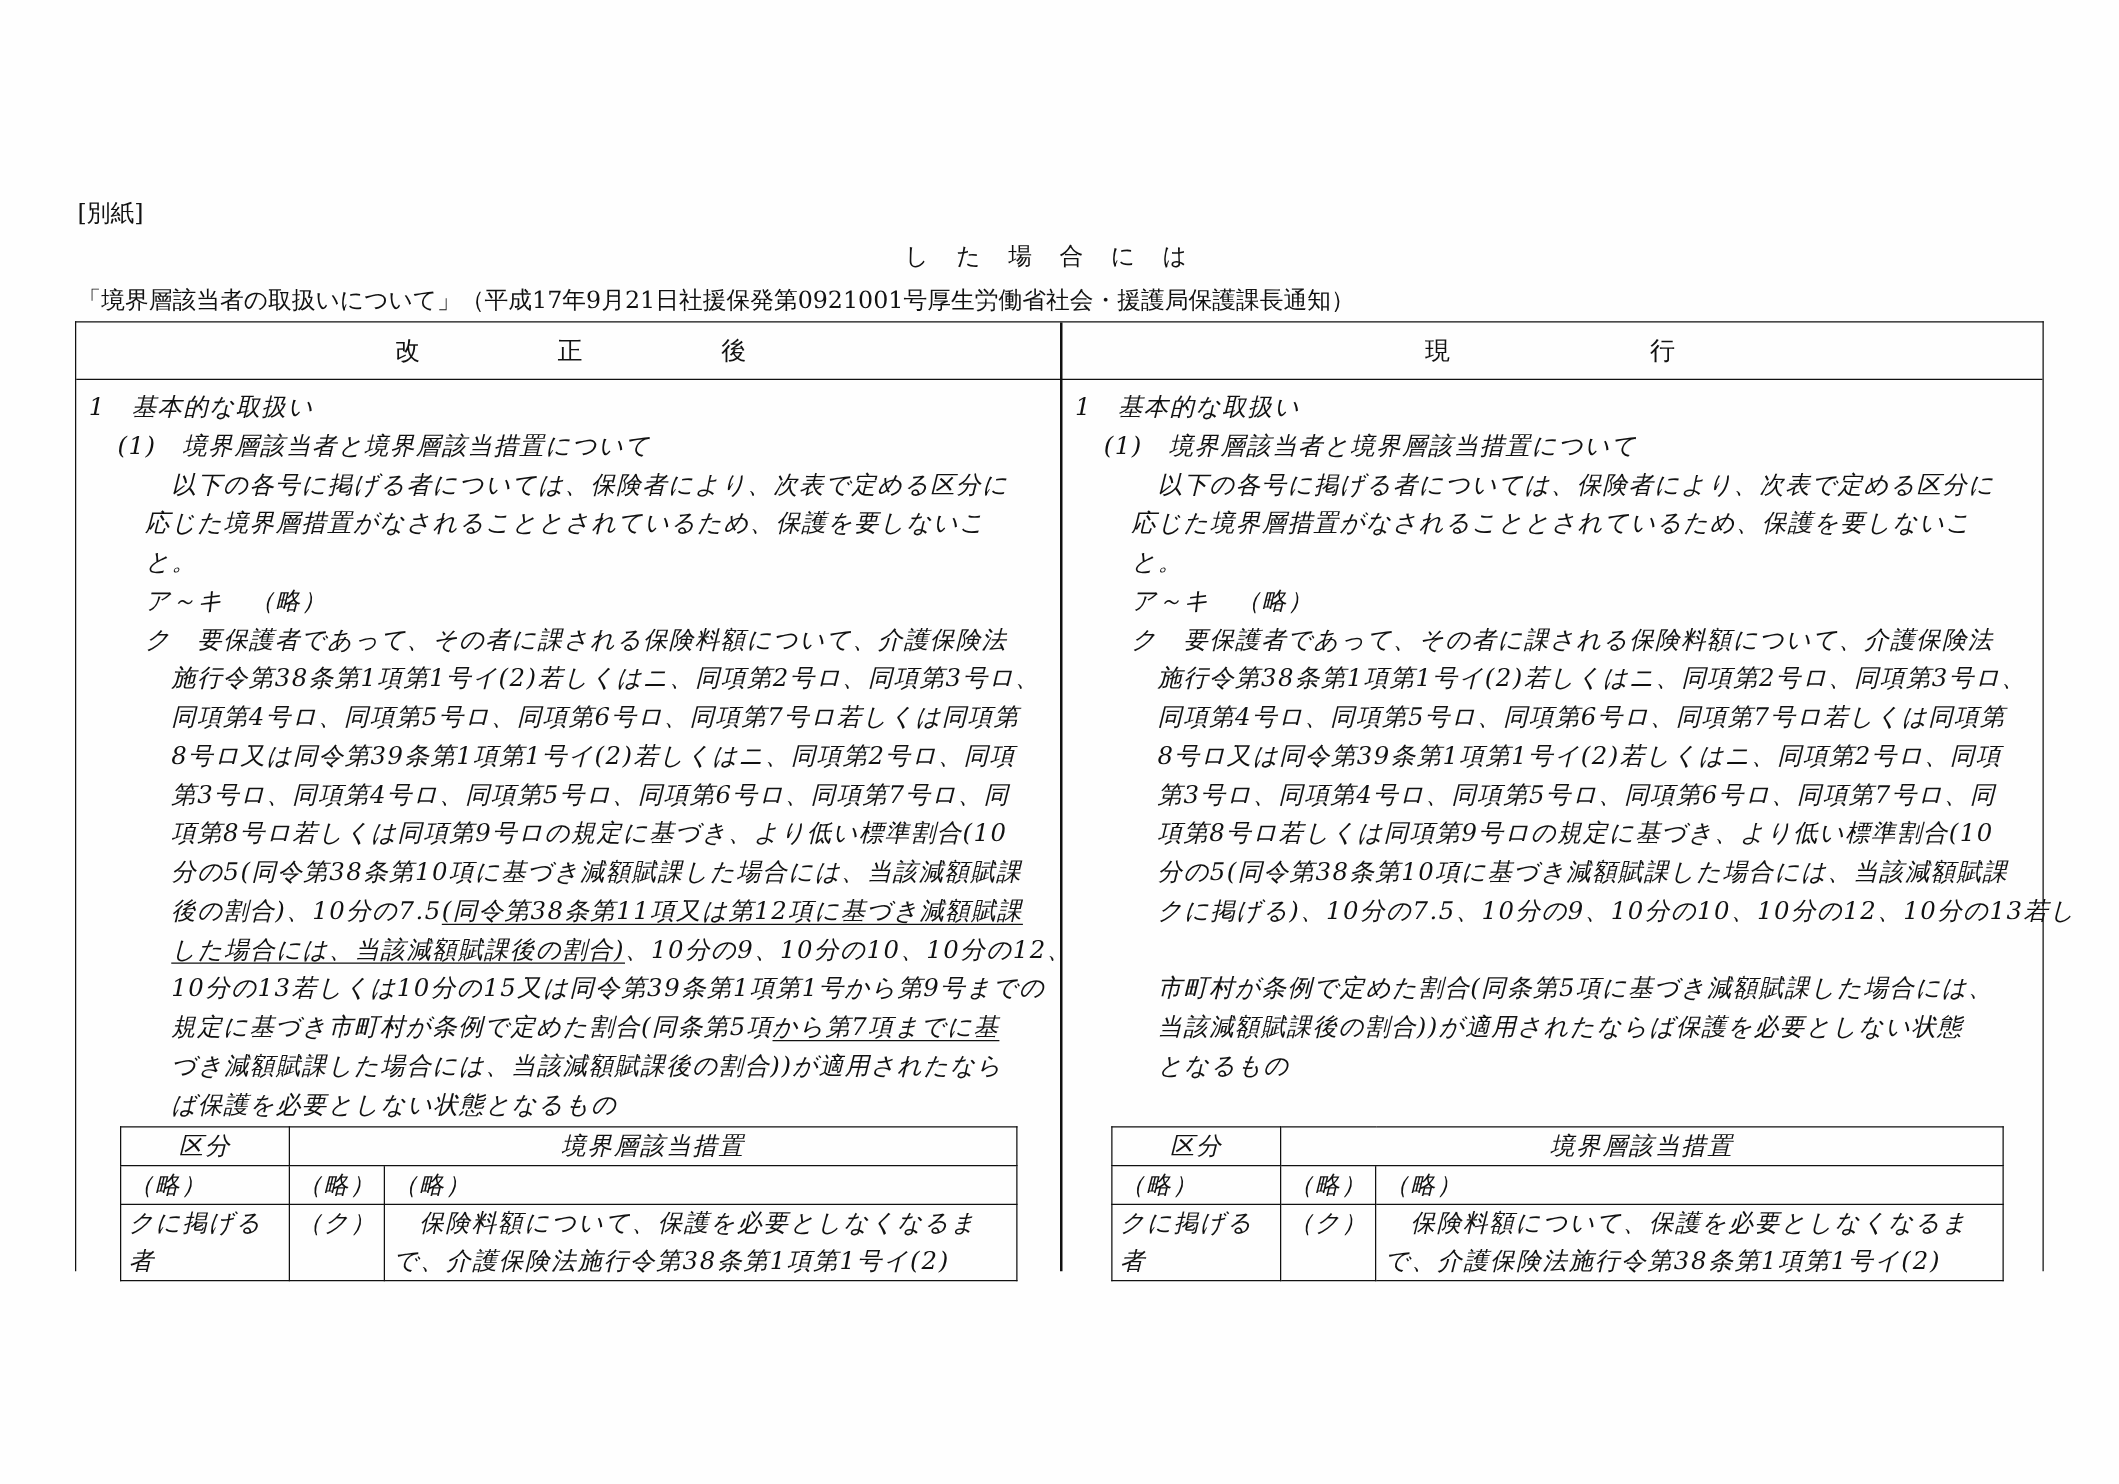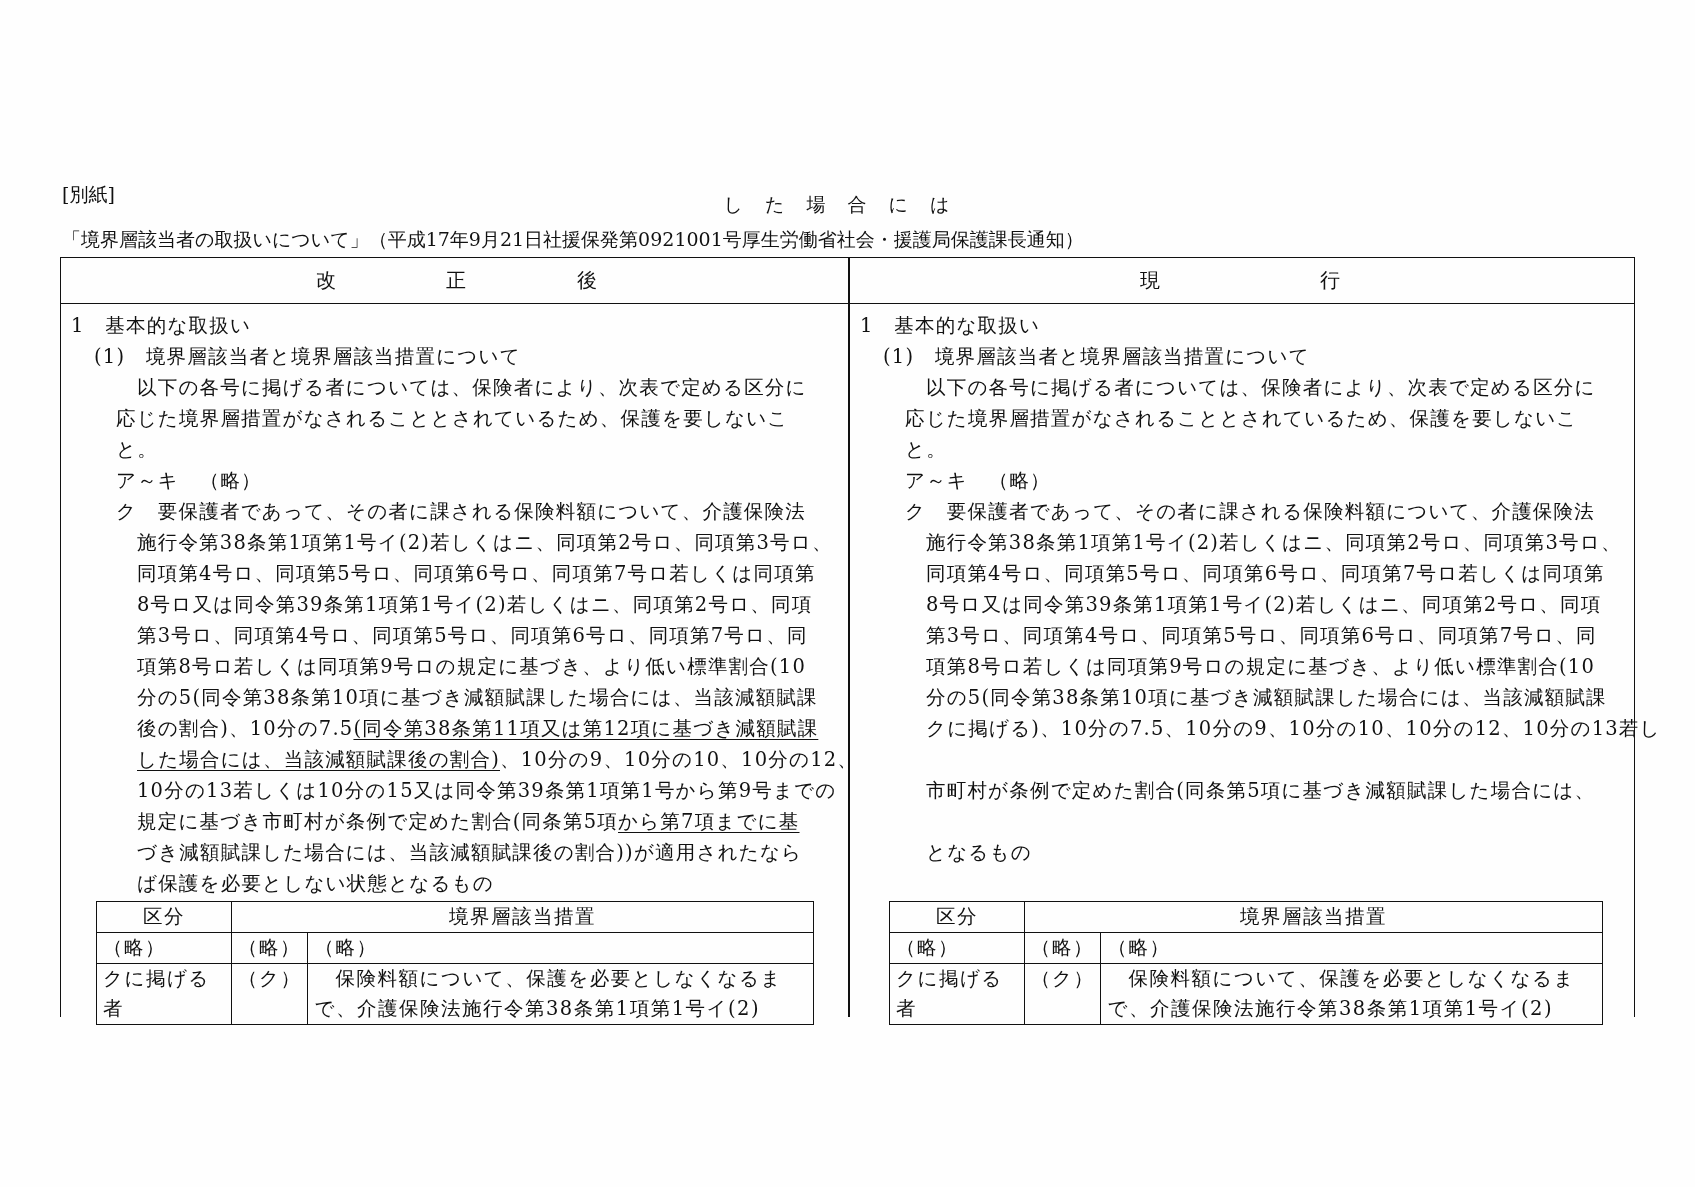--- a/index.html
+++ b/index.html
@@ -2,37 +2,37 @@
 <html><head>
   <meta charset="utf-8">
   <style>
     html, body { margin: 0; padding: 0; background: #fefefe; }
     body {
       width: 1695px; height: 1187px; position: relative; overflow: hidden;
       font-family: "DejaVu Serif", "Liberation Serif", serif;
       color: #111;
     }
     .abs { position: absolute; white-space: nowrap; }
-    .attach { left: 62px; top: 158px; font-size: 19px; margin-top: 24px; }
+    .attach { left: 62px; top: 158px; font-size: 19px; }
     .title { left: 0; width: 1695px; top: 192px; text-align: center; font-size: 19px; letter-spacing: 22px; }
     .subtitle { left: 62px; top: 227px; font-size: 19px; }
 
     .frame {
       position: absolute; left: 60px; top: 257px; width: 1575px; height: 760px;
       border-top: 1.5px solid #111; border-left: 1.5px solid #111; border-right: 1.5px solid #111;
       box-sizing: border-box;
     }
     .col-divider { position: absolute; left: 787px; top: 0; width: 1.5px; height: 100%; background: #111; }
     .head-row { position: absolute; left: 0; top: 0; width: 100%; height: 46px; border-bottom: 1.5px solid #111; box-sizing: border-box; }
     .head-cell { position: absolute; top: 0; height: 44px; line-height: 44px; font-size: 20px; }
     .head-left { left: 0; width: 787px; }
     .head-right { left: 789px; width: 786px; }
     .hc-char { position: absolute; top: 0; }
 
-    .col { position: absolute; top: 46px; width: 787px; height: 714px; }
+    .col { position: absolute; top: 46px; width: 787px; height: 714px; font-style: italic; }
     .col-left { left: 0; }
     .col-right { left: 789px; width: 784px; }
     .line { position: absolute; font-size: 19.5px; white-space: nowrap; letter-spacing: 1.2px; }
     .ul { text-decoration: underline; text-underline-offset: 4px; }
 
     table.inner {
       position: absolute; border-collapse: collapse; font-size: 19.5px;
     }
     table.inner td {
       border: 1.5px solid #111; height: 30px; padding: 0 6px; vertical-align: top; line-height: 30px;
@@ -119,20 +119,21 @@
     <div class="line" style="left:55px;top:163px">ア～キ　（略）</div>
     <div class="line" style="left:55px;top:194px">ク　要保護者であって、その者に課される保険料額について、介護保険法</div>
     <div class="line" style="left:76px;top:225px">施行令第38条第1項第1号イ(2)若しくはニ、同項第2号ロ、同項第3号ロ、</div>
     <div class="line" style="left:76px;top:256px">同項第4号ロ、同項第5号ロ、同項第6号ロ、同項第7号ロ若しくは同項第</div>
     <div class="line" style="left:76px;top:287px">8号ロ又は同令第39条第1項第1号イ(2)若しくはニ、同項第2号ロ、同項</div>
     <div class="line" style="left:76px;top:318px">第3号ロ、同項第4号ロ、同項第5号ロ、同項第6号ロ、同項第7号ロ、同</div>
     <div class="line" style="left:76px;top:349px">項第8号ロ若しくは同項第9号ロの規定に基づき、より低い標準割合(10</div>
     <div class="line" style="left:76px;top:380px">分の5(同令第38条第10項に基づき減額賦課した場合には、当該減額賦課</div>
     <div class="line" style="left:76px;top:411px">クに掲げる)、10分の7.5、10分の9、10分の10、10分の12、10分の13若し</div>
     <div class="line" style="left:76px;top:473px">市町村が条例で定めた割合(同条第5項に基づき減額賦課した場合には、</div>
+    <div class="line" style="left:76px;top:504px">当該減額賦課後の割合))が適用されたならば保護を必要としない状態</div>
     <div class="line" style="left:76px;top:535px">となるもの</div>
 
     <table class="inner" style="left:39px;top:597px;width:714px">
       <tbody>
           <tr>
         <td class="center" style="width:122px">区分</td>
         <td class="center spaced" colspan="2">境界層該当措置</td>
       </tr>
       <tr>
         <td>（略）</td>

